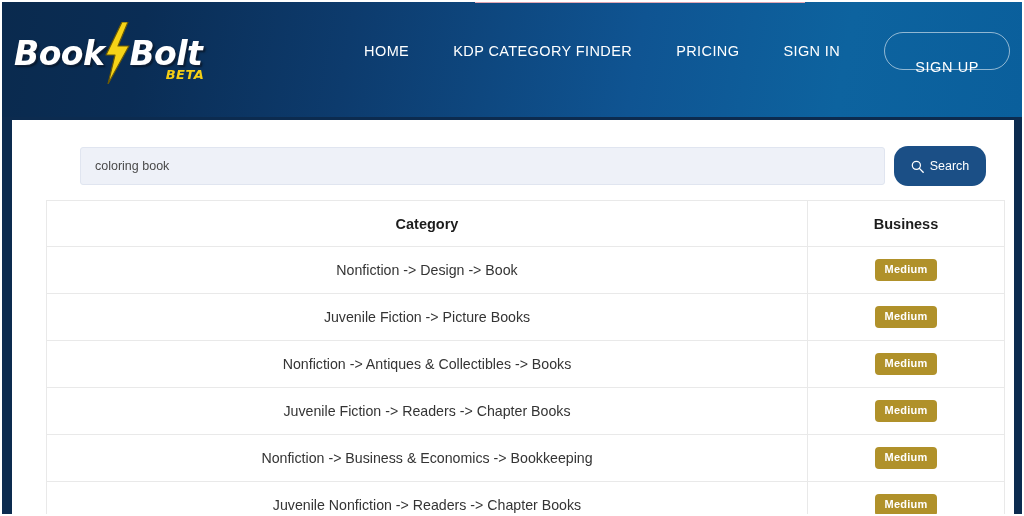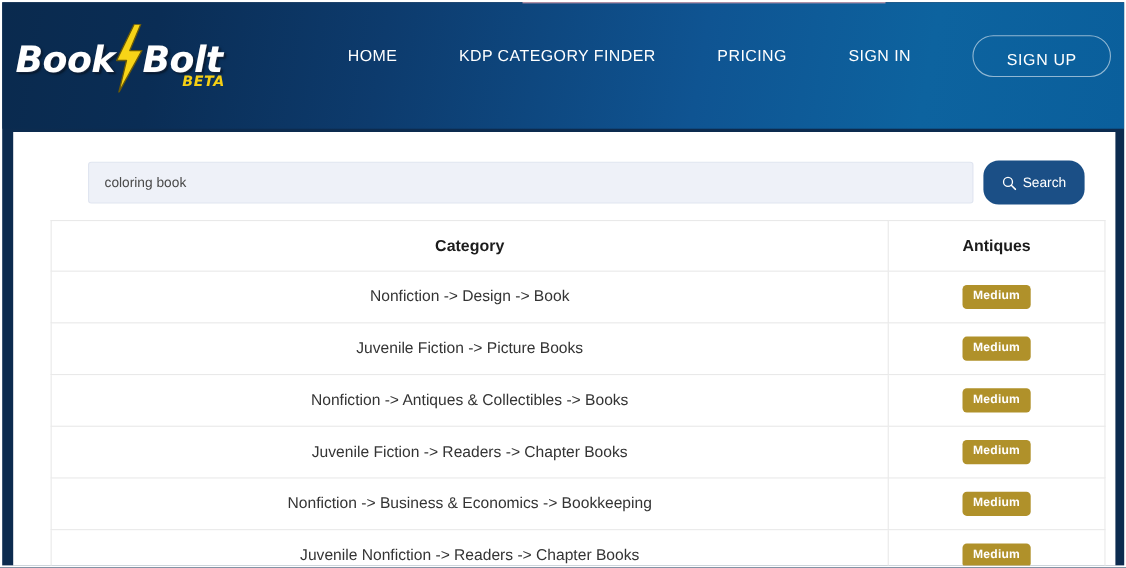--- a/index.html
+++ b/index.html
@@ -94,42 +94,42 @@
     letter-spacing: 0.5px;
     margin-top: 19px;
   }
 
   .nav {
     position: absolute;
     right: 12px;
     top: 30px;
     display: flex;
     align-items: center;
-    gap: 12px;
+    gap: 0;
   }
 
   .nav-link {
     color: #ffffff;
     font-size: 14.5px;
     letter-spacing: 0.4px;
     text-decoration: none;
     padding: 0 22px;
     line-height: 28px;
     white-space: nowrap;
     font-family: "Liberation Sans", sans-serif;
   }
 
   .signup-btn {
     margin-left: 22px;
     border: 1px solid rgba(255,255,255,0.55);
     border-radius: 22px;
     color: #ffffff;
     font-size: 14.5px;
     letter-spacing: 0.6px;
-    padding: 4px 30px;
+    padding: 16px 30px;
     line-height: 36px;
     height: 38px;
     background: transparent;
     white-space: nowrap;
     cursor: pointer;
     font-family: "Liberation Sans", sans-serif;
   }
 
   
   .content-card {
@@ -277,21 +277,21 @@
     </div>
 
     <table class="results-table">
       <colgroup>
         <col class="col-category">
         <col class="col-relevance">
       </colgroup>
       <thead>
         <tr>
           <th>Category</th>
-          <th>Antiques</th>
+          <th>Business</th>
         </tr>
       </thead>
       <tbody id="table-body">
           <tr>
             <td>Nonfiction -&gt; Design -&gt; Book</td>
             <td><span class="badge badge-medium">Medium</span></td>
           </tr>
           <tr>
             <td>Juvenile Fiction -&gt; Picture Books</td>
             <td><span class="badge badge-medium">Medium</span></td>

